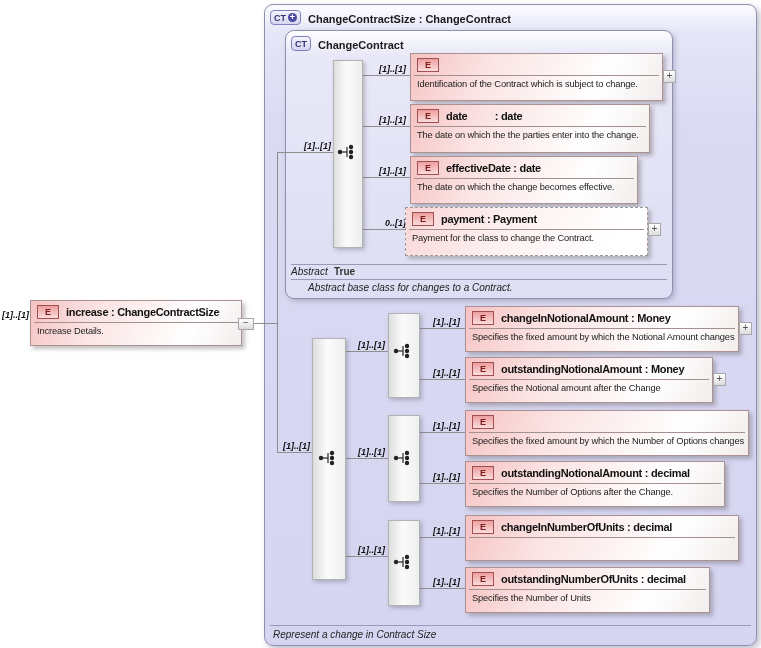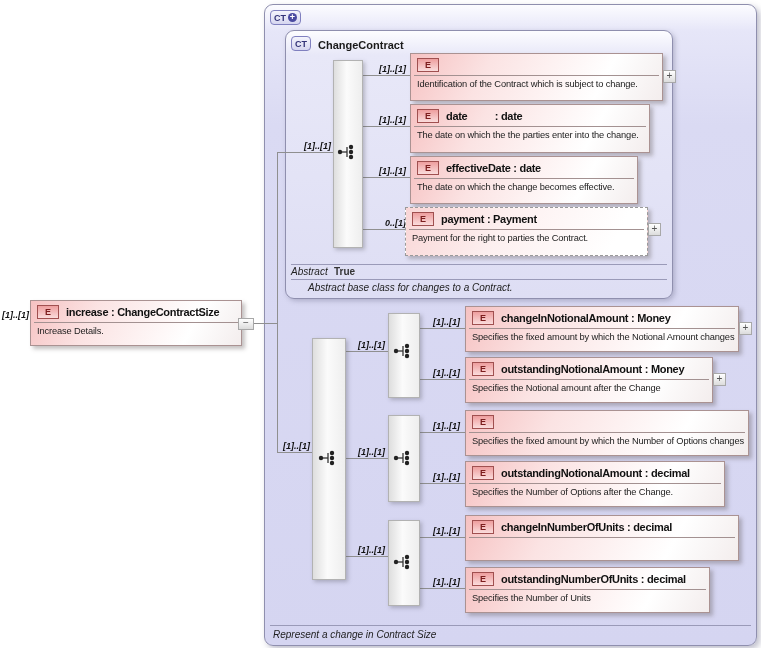--- a/index.html
+++ b/index.html
@@ -90,20 +90,23 @@
 </head>
 <body>
 
 <div class="canvas">
 
   <div class="panel outer-panel">
     <div class="panel-header">
       <span class="ct-badge">
         <span>CT</span>
           <span class="plus-circle">+</span>
+      </span>
+      <span class="panel-title">
+        <span>ChangeContractSize</span> <span>:</span> <span>ChangeContract</span>
       </span>
     </div>
     <div class="footer-line"></div>
     <div class="footer-text">Represent a change in Contract Size</div>
   </div>
 
   <div class="panel inner-panel">
     <div class="panel-header">
       <span class="ct-badge">
         <span>CT</span>
@@ -241,21 +244,21 @@
     <div class="ebox-div"></div>
     <div class="ebox-desc">The date on which the change becomes effective.</div>
   </div>
 
   <div class="ebox dashed" style="left:405px;top:207px;width:241px;height:47px">
     <div class="ebox-head">
       <span class="e-icon">E</span>
       <span class="ename"><span>payment</span> <span>:</span> <span>Payment</span></span>
     </div>
     <div class="ebox-div"></div>
-    <div class="ebox-desc">Payment for the right to parties the Contract.</div>
+    <div class="ebox-desc">Payment for the class to change the Contract.</div>
   </div>
   <div class="plusbox" style="left:648px;top:223px">+</div>
 
   <div class="ebox" style="left:465px;top:306px;width:272px;height:44px">
     <div class="ebox-head">
       <span class="e-icon">E</span>
       <span class="ename"><span>changeInNotionalAmount</span> <span>:</span> <span>Money</span></span>
     </div>
     <div class="ebox-div"></div>
     <div class="ebox-desc">Specifies the fixed amount by which the Notional Amount changes</div>

